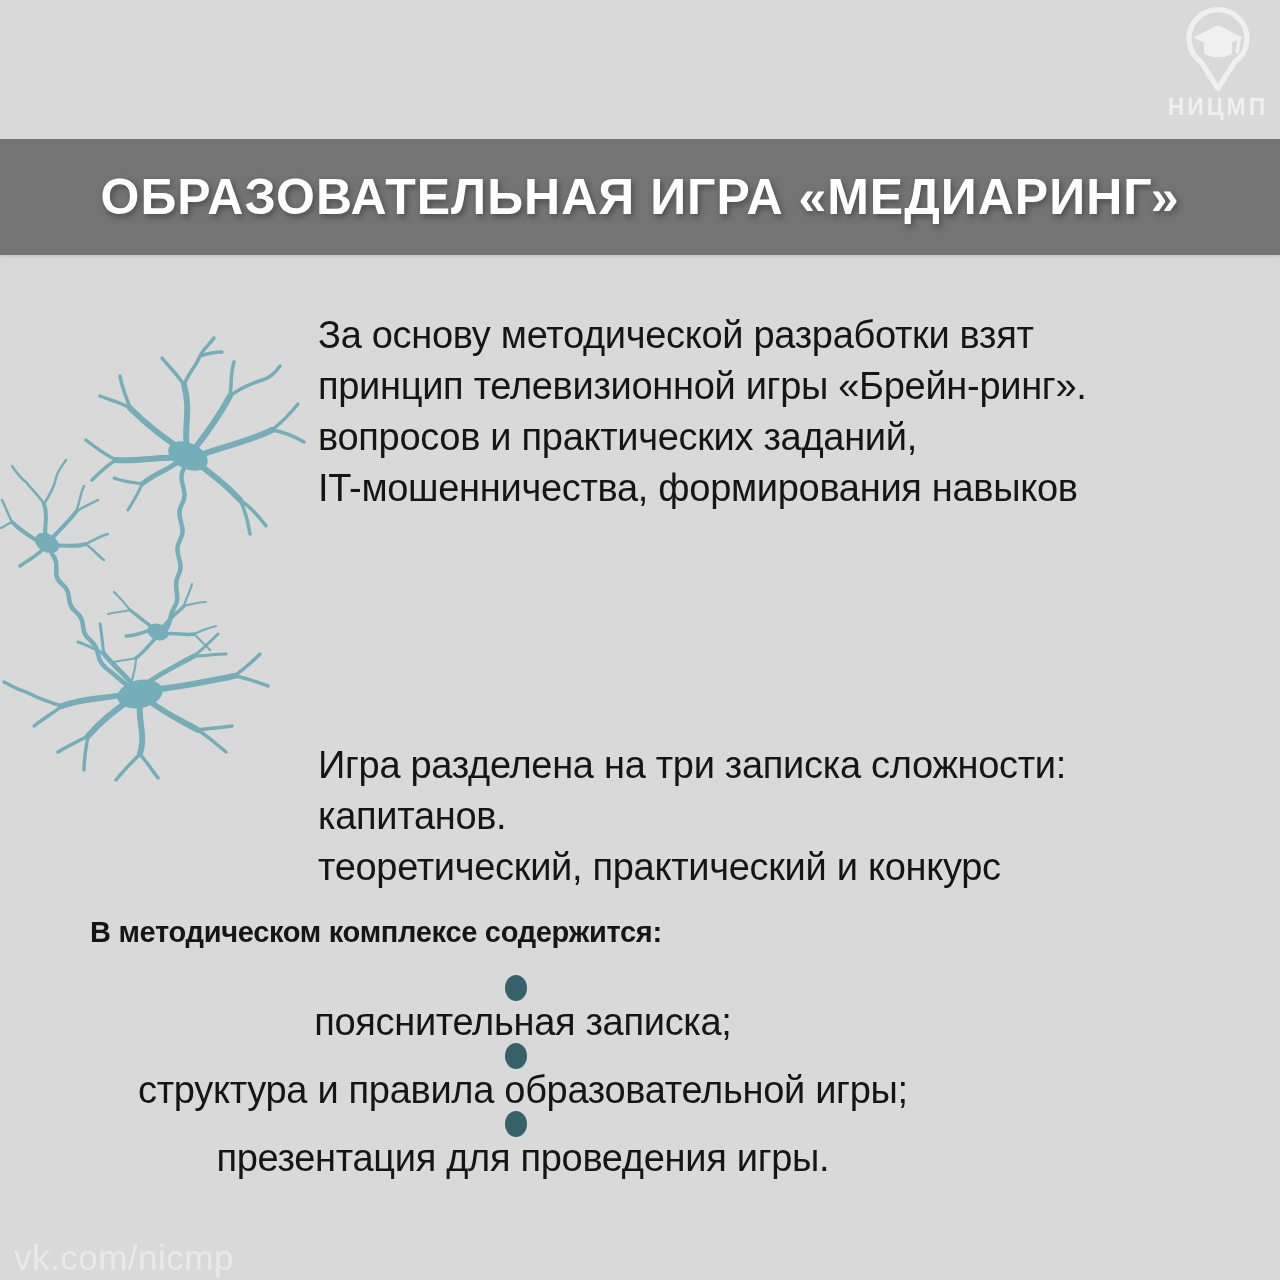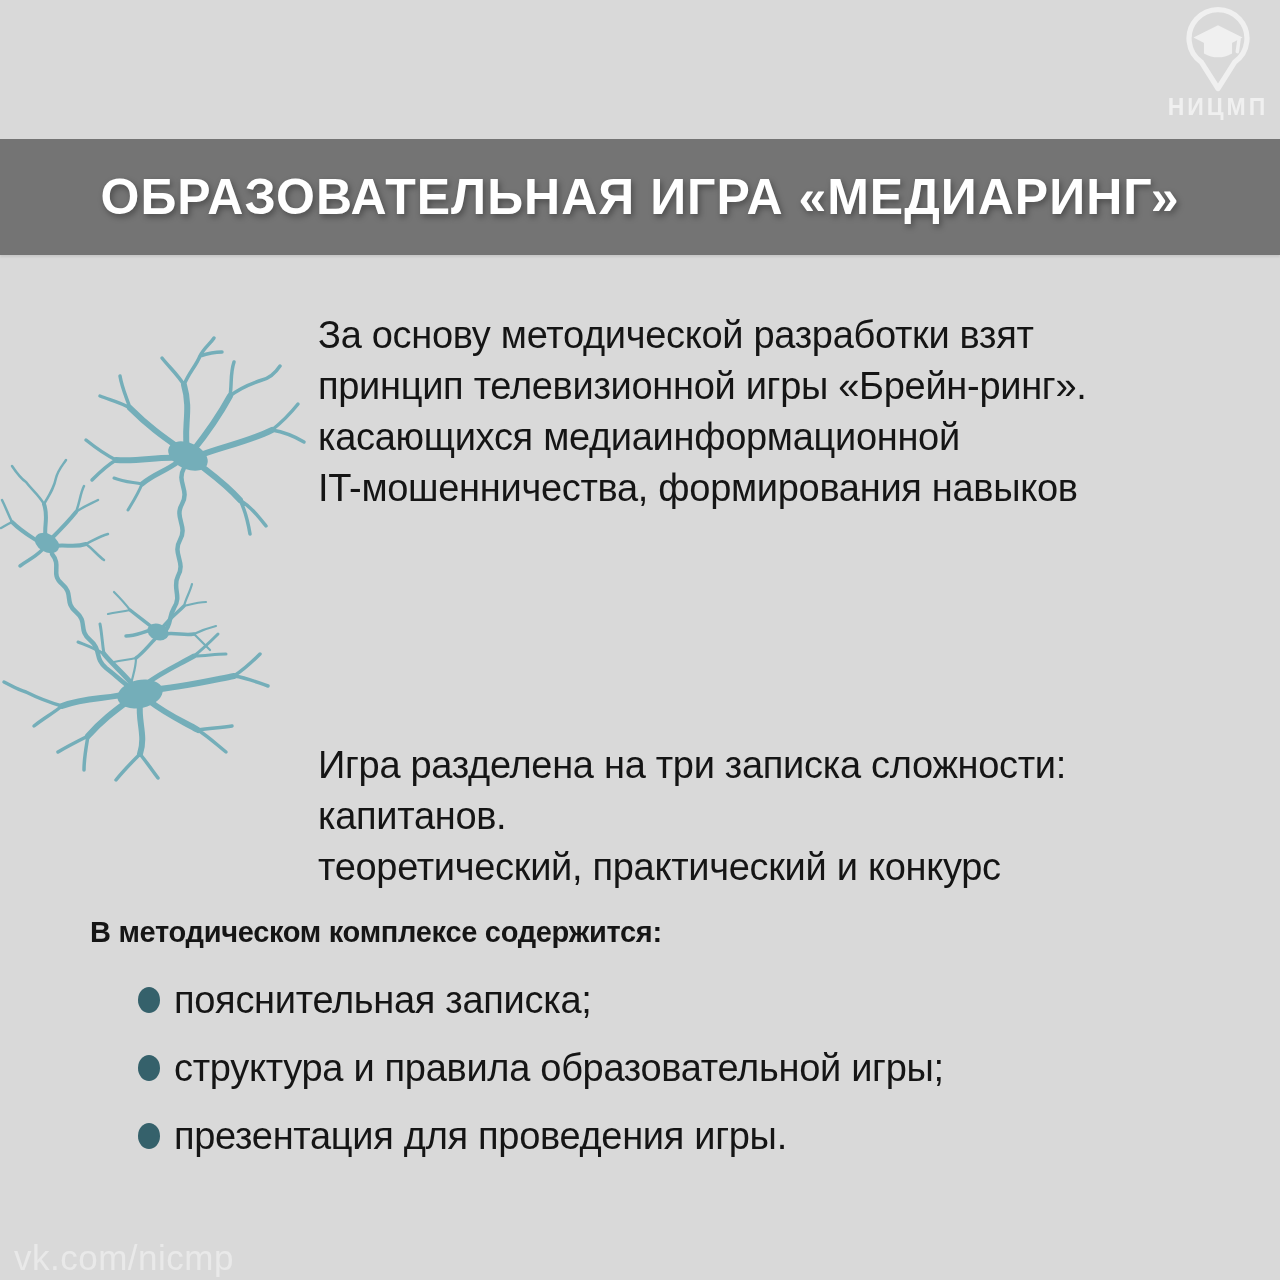--- a/index.html
+++ b/index.html
@@ -34,21 +34,21 @@
   .intro{top:310px;}
   .levels{top:740px;}
   .text-line{height:51px;white-space:nowrap;}
   .b{font-weight:400;}
 
   .complex-heading{position:absolute;left:90px;top:916px;
                    font-size:29px;font-weight:700;letter-spacing:-0.3px;
                    color:var(--body-text,#151515);white-space:nowrap;}
 
   .bullet-list{position:absolute;left:138px;top:975px;}
-  .bullet-item{display:flex;align-items:center;height:50px;margin-bottom:18px;}
+  .bullet-item{display:flex;align-items:center;height:50px;margin-bottom:18px;flex-direction:column;}
   .bullet-dot{width:22px;height:26px;border-radius:50%;
               background:var(--bullet,#35616b);flex:0 0 auto;margin-right:14px;}
   .bullet-text{font-size:38px;letter-spacing:-0.3px;
                color:var(--body-text,#151515);white-space:nowrap;}
 
   .watermark{position:absolute;left:14px;top:1238px;font-size:35px;
              color:var(--watermark,#e9e9e9);letter-spacing:0.5px;}
 </style>
 </head>
 <body>
@@ -130,21 +130,21 @@
       <ellipse cx="188" cy="126" rx="21" ry="13" transform="rotate(25 188 126)"></ellipse>
       <ellipse cx="47" cy="213" rx="13" ry="9" transform="rotate(30 47 213)"></ellipse>
       <ellipse cx="158" cy="302" rx="11" ry="8" transform="rotate(20 158 302)"></ellipse>
       <ellipse cx="140" cy="364" rx="23" ry="14" transform="rotate(-12 140 364)"></ellipse>
     </g>
   </svg>
 
   <div class="textblock intro">
       <div class="text-line"><span>За основу методической разработки взят</span></div>
       <div class="text-line"><span class="b">принцип телевизионной игры «Брейн-ринг»</span><span>.</span></div>
-      <div class="text-line"><span>касающихся </span><span class="b">медиаинформационной</span></div>
+      <div class="text-line"><span>вопросов и практических заданий,</span></div>
       <div class="text-line"><span class="b">IT-мошенничества, формирования навыков</span></div>
     </div>
 
   <div class="textblock levels">
       <div class="text-line"><span>Игра разделена на </span><span class="b">три записка сложности:</span></div>
       <div class="text-line"><span>капитанов.</span></div>
       <div class="text-line"><span>теоретический, практический и конкурс</span></div>
     </div>
 
   <div class="complex-heading">В методическом комплексе содержится:</div>

